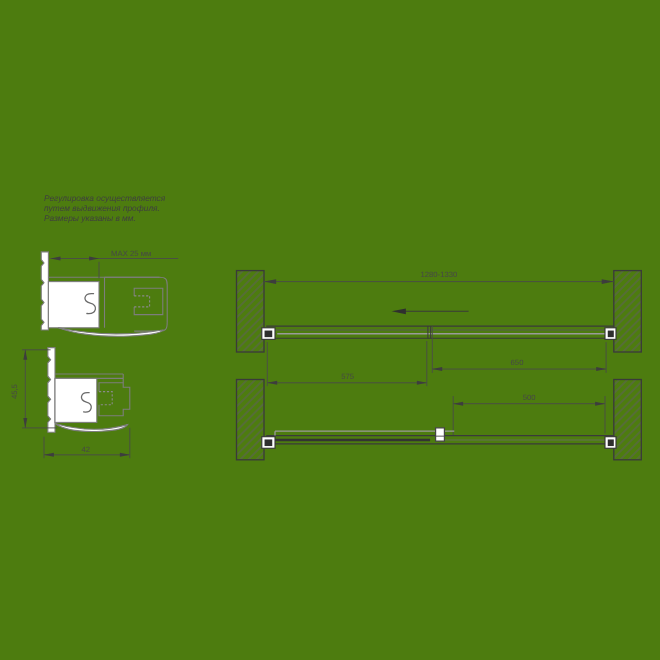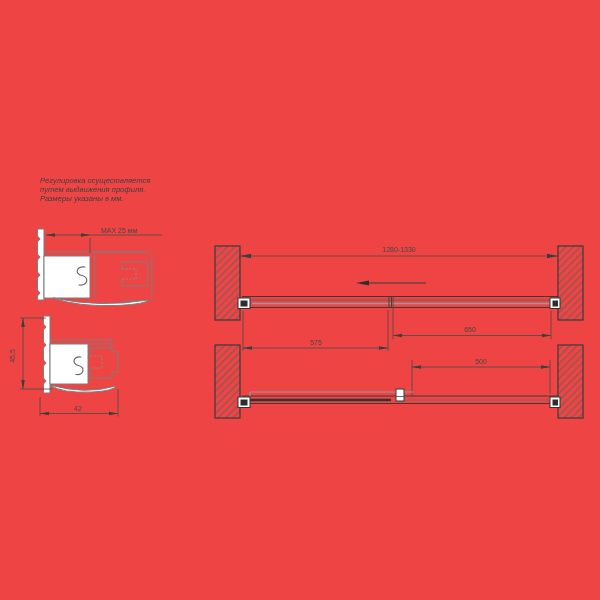--- a/index.html
+++ b/index.html
@@ -1,17 +1,17 @@
 <!DOCTYPE html>
 <html><head>
 <meta charset="utf-8">
 <style>
   html,body{margin:0;padding:0;background:#fff;}
   .canvas{
-    position:relative;width:600px;height:600px;background:#ef4444;overflow:hidden;
+    position:relative;width:600px;height:600px;background:#4d7c0f;overflow:hidden;
     font-family:"Liberation Sans",sans-serif;
   }
   svg text{font-family:"Liberation Sans",sans-serif;fill:#474747;}
   .note-text{font-style:italic;font-size:7.6px;fill:#3f3f3f;}
   .dim-text{font-size:7px;fill:#474747;}
 </style>
 </head>
 <body>
 
 <div class="canvas">

